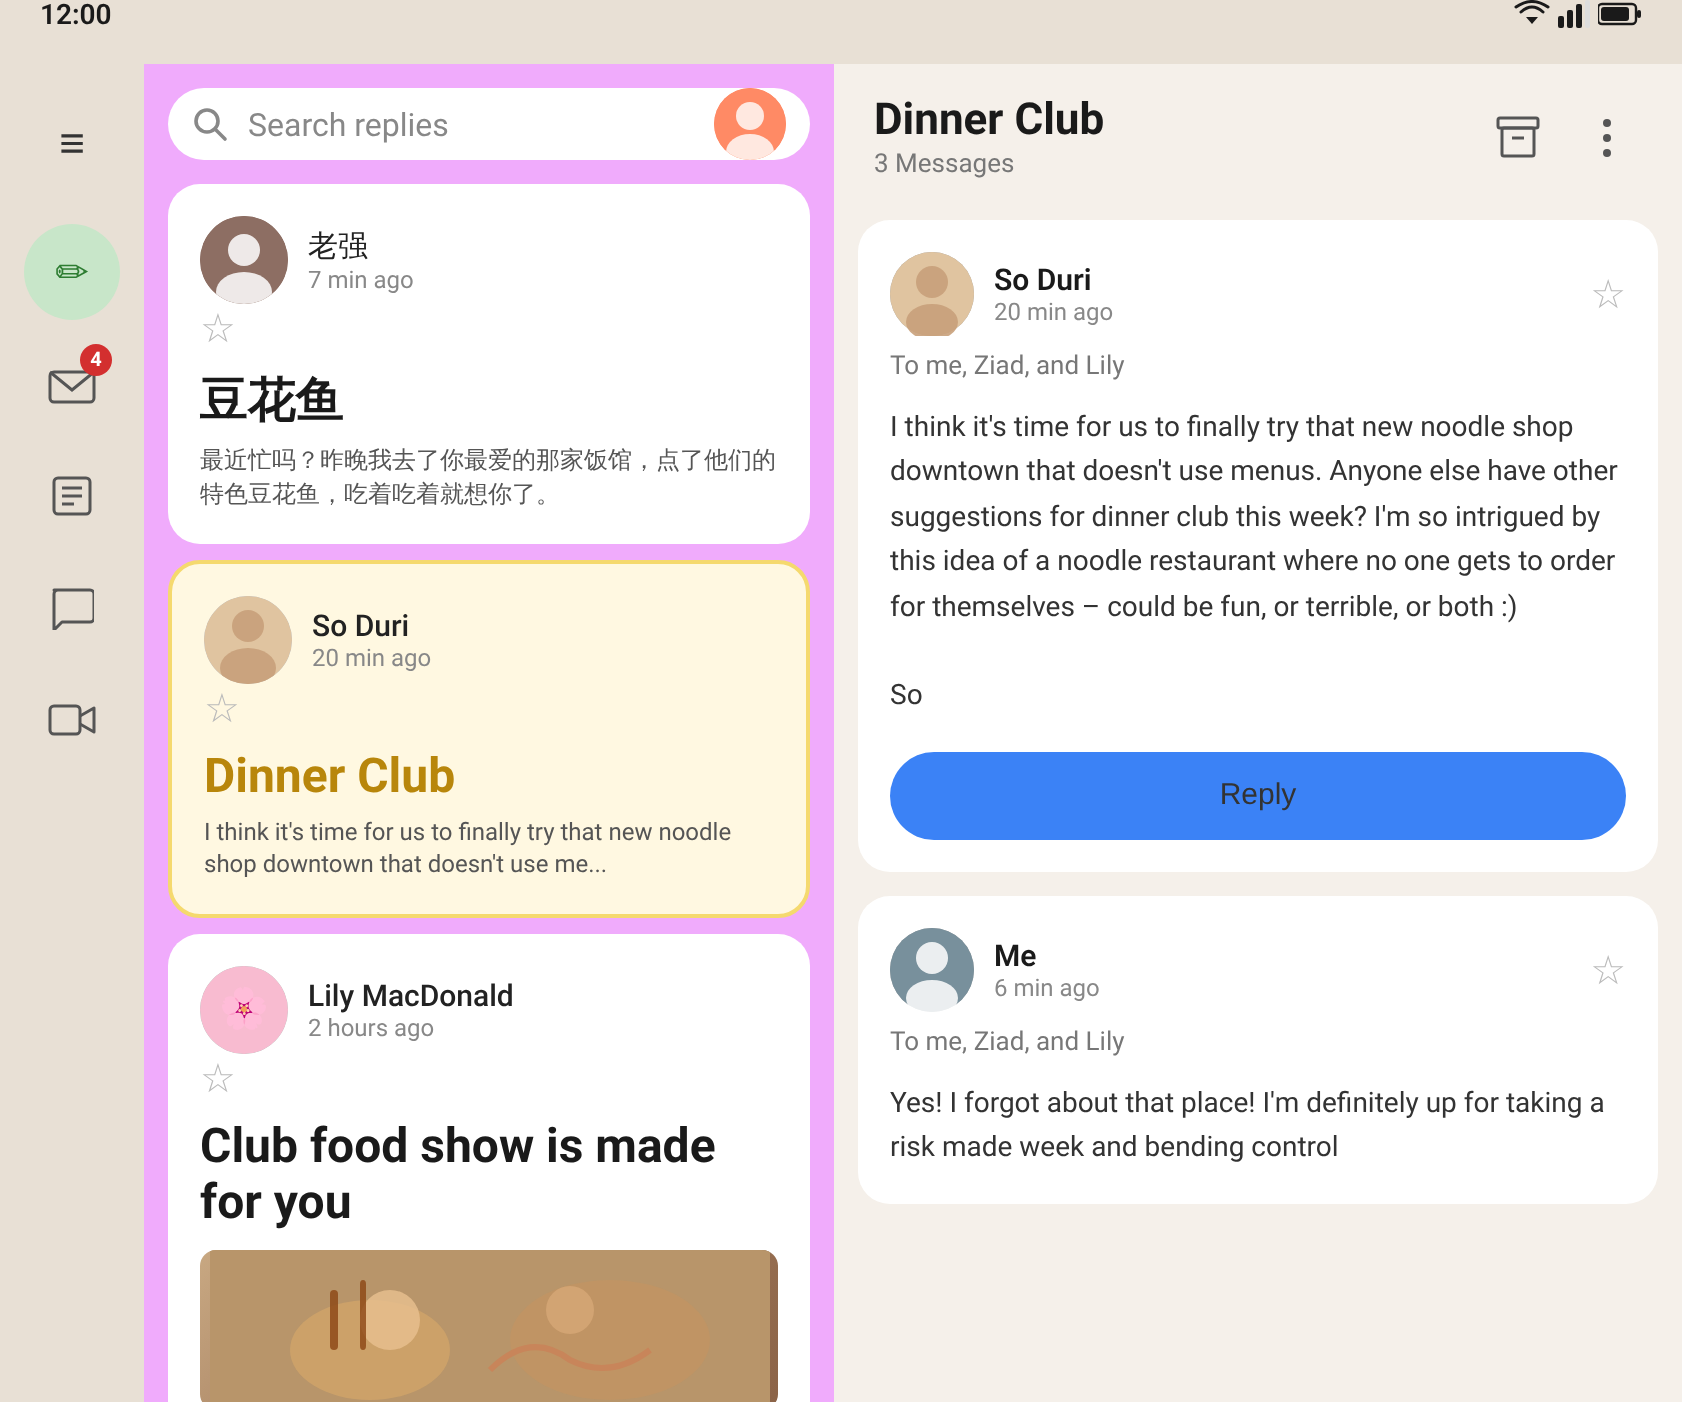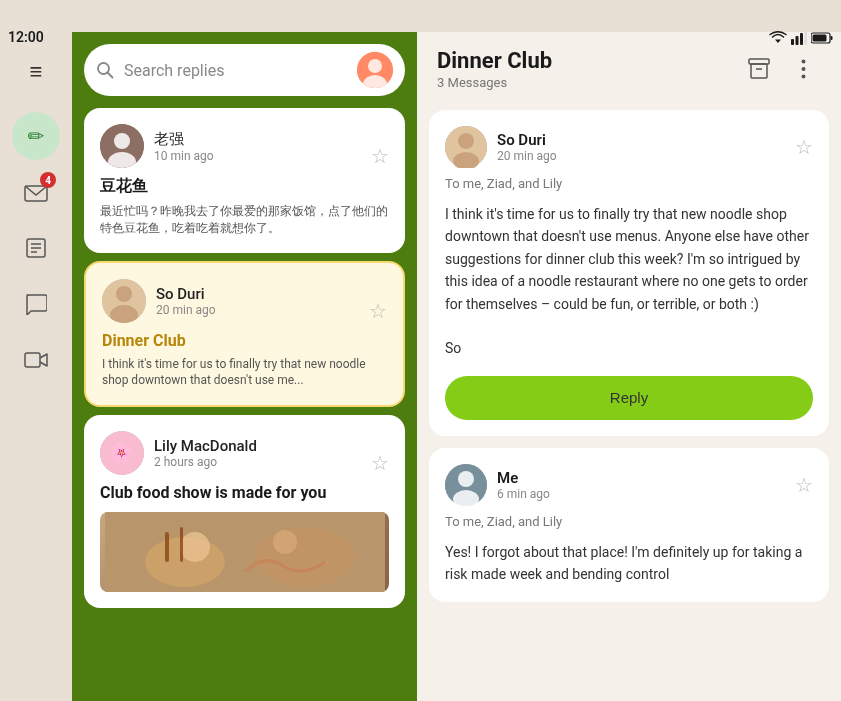--- a/index.html
+++ b/index.html
@@ -11,23 +11,23 @@
       overflow: hidden;
       position: relative;
     }
 
     
     .status-bar {
       position: absolute;
       top: 0; left: 0; right: 0;
       height: 45px;
       display: flex;
-      align-items: flex-end;
+      align-items: flex-start;
       justify-content: space-between;
-      padding: 0 8px;
+      padding: 0 20px;
       z-index: 10;
     }
     .status-time {
       font-size: 14px;
       font-weight: 600;
       color: #1a1a1a;
     }
     .status-icons {
       display: flex;
       align-items: center;
@@ -84,21 +84,21 @@
       margin-bottom: 8px;
     }
 
     
     .middle-panel {
       position: absolute;
       top: 32px;
       left: 72px;
       width: 345px;
       bottom: 0;
-      background: #4d7c0f;
+      background: #f0abfc;
       display: flex;
       flex-direction: column;
       padding: 12px;
       gap: 8px;
       overflow-y: auto;
     }
 
     
     .search-bar {
       background: white;
@@ -136,23 +136,24 @@
       border-radius: 16px;
       padding: 16px;
       cursor: pointer;
     }
     .message-card.selected {
       background: #fff8e1;
       border: 2px solid #f5d96e;
     }
     .card-header {
       display: flex;
-      align-items: flex-end;
+      align-items: flex-start;
       justify-content: space-between;
       margin-bottom: 8px;
+      flex-direction: column;
     }
     .card-sender {
       display: flex;
       align-items: center;
       gap: 10px;
     }
     .sender-avatar {
       width: 44px;
       height: 44px;
       border-radius: 22px;
@@ -171,21 +172,21 @@
     .sender-info .time {
       font-size: 12px;
       color: #888;
     }
     .star-icon {
       color: #bbb;
       font-size: 20px;
       cursor: pointer;
     }
     .card-subject {
-      font-size: 16px;
+      font-size: 24px;
       font-weight: 700;
       color: #1a1a1a;
       margin-bottom: 6px;
     }
     .card-subject.selected-text {
       color: #b8860b;
     }
     .card-preview {
       font-size: 12px;
       color: #555;
@@ -310,21 +311,21 @@
       line-height: 1.6;
     }
     .email-actions {
       display: flex;
       gap: 10px;
       margin-top: 16px;
     }
     .action-btn {
       flex: 1;
       height: 44px;
-      background: #84cc16;
+      background: #3b82f6;
       border: none;
       border-radius: 22px;
       font-size: 15px;
       font-weight: 500;
       color: #333;
       cursor: pointer;
       display: flex;
       align-items: center;
       justify-content: center;
     }
@@ -430,21 +431,21 @@
       <div class="card-sender">
         <div class="sender-avatar av-brown">
           <svg width="44" height="44" viewBox="0 0 44 44">
             <circle cx="22" cy="22" r="22" fill="#8d6e63"></circle>
             <circle cx="22" cy="17" r="8" fill="#fff" opacity="0.85"></circle>
             <ellipse cx="22" cy="38" rx="14" ry="10" fill="#fff" opacity="0.85"></ellipse>
           </svg>
         </div>
         <div class="sender-info">
           <div class="name">老强</div>
-          <div class="time">10 min ago</div>
+          <div class="time">7 min ago</div>
         </div>
       </div>
       <span class="star-icon">☆</span>
     </div>
     <div class="card-subject">豆花鱼</div>
     <div class="card-preview">最近忙吗？昨晚我去了你最爱的那家饭馆，点了他们的特色豆花鱼，吃着吃着就想你了。</div>
   </div>
 
   <div class="message-card selected">
     <div class="card-header">

